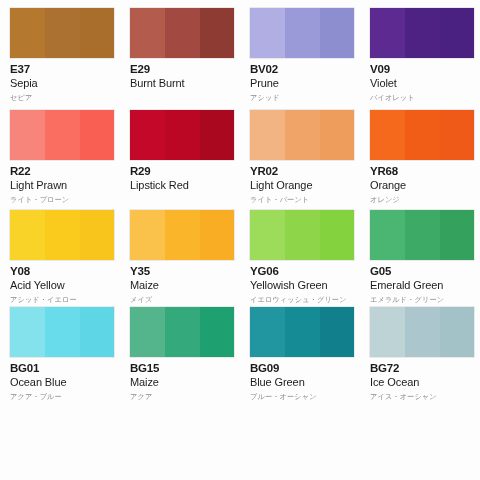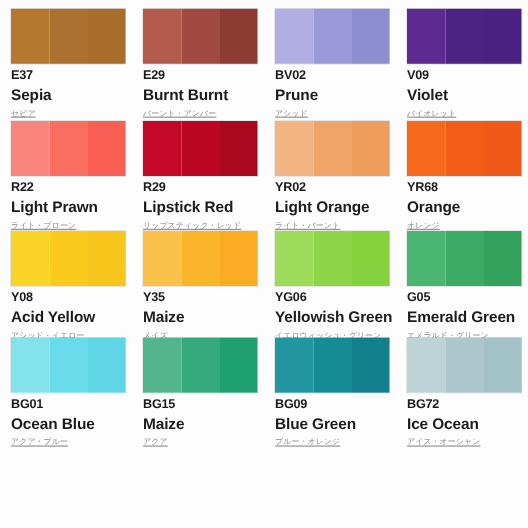--- a/index.html
+++ b/index.html
@@ -53,36 +53,35 @@
   }
   .code {
     font-size: 11.5px;
     font-weight: bold;
     color: #1b1b1b;
     letter-spacing: -0.2px;
     line-height: 1.15;
     white-space: nowrap;
   }
   .name {
-    font-size: 14px;
-    font-weight: bold;
+    font-size: 11px;
+    font-weight: normal;
     color: #1b1b1b;
     letter-spacing: -0.1px;
     line-height: 1.45;
     white-space: nowrap;
   }
   .jp {
     font-size: 7.2px;
     font-weight: normal;
     color: #8a8a8a;
     letter-spacing: 0.1px;
     line-height: 1.6;
     white-space: nowrap;
     font-family: "DejaVu Sans", sans-serif;
-    text-decoration: underline;
   }
 </style>
 </head>
 <body>
 
 <div id="sheet">
   <div id="grid">
       <div class="cell">
         <div class="swatch">
           <div class="band b1" title="#b5782f" style="background: rgb(181, 120, 47);"></div>
@@ -97,21 +96,20 @@
       </div>
       <div class="cell">
         <div class="swatch">
           <div class="band b1" title="#b35b4d" style="background: rgb(179, 91, 77);"></div>
           <div class="band b2" title="#a24a41" style="background: rgb(162, 74, 65);"></div>
           <div class="band b3" title="#8e3b34" style="background: rgb(142, 59, 52);"></div>
         </div>
         <div class="labels">
           <div class="code">E29</div>
           <div class="name">Burnt Burnt</div>
-          <div class="jp">バーント・アンバー</div>
         </div>
       </div>
       <div class="cell">
         <div class="swatch">
           <div class="band b1" title="#b0aee2" style="background: rgb(176, 174, 226);"></div>
           <div class="band b2" title="#9a9ad8" style="background: rgb(154, 154, 216);"></div>
           <div class="band b3" title="#8d8ed0" style="background: rgb(141, 142, 208);"></div>
         </div>
         <div class="labels">
           <div class="code">BV02</div>
@@ -145,21 +143,20 @@
       </div>
       <div class="cell">
         <div class="swatch">
           <div class="band b1" title="#c3082a" style="background: rgb(195, 8, 42);"></div>
           <div class="band b2" title="#bb0724" style="background: rgb(187, 7, 36);"></div>
           <div class="band b3" title="#a9081f" style="background: rgb(169, 8, 31);"></div>
         </div>
         <div class="labels">
           <div class="code">R29</div>
           <div class="name">Lipstick Red</div>
-          <div class="jp">リップスティック・レッド</div>
         </div>
       </div>
       <div class="cell">
         <div class="swatch">
           <div class="band b1" title="#f3b483" style="background: rgb(243, 180, 131);"></div>
           <div class="band b2" title="#f0a468" style="background: rgb(240, 164, 104);"></div>
           <div class="band b3" title="#ef9d5c" style="background: rgb(239, 157, 92);"></div>
         </div>
         <div class="labels">
           <div class="code">YR02</div>
@@ -253,21 +250,21 @@
       </div>
       <div class="cell">
         <div class="swatch">
           <div class="band b1" title="#2196a0" style="background: rgb(33, 150, 160);"></div>
           <div class="band b2" title="#158b96" style="background: rgb(21, 139, 150);"></div>
           <div class="band b3" title="#117f8c" style="background: rgb(17, 127, 140);"></div>
         </div>
         <div class="labels">
           <div class="code">BG09</div>
           <div class="name">Blue Green</div>
-          <div class="jp">ブルー・オレンジ</div>
+          <div class="jp">ブルー・オーシャン</div>
         </div>
       </div>
       <div class="cell">
         <div class="swatch">
           <div class="band b1" title="#bdd3d6" style="background: rgb(189, 211, 214);"></div>
           <div class="band b2" title="#abc7cd" style="background: rgb(171, 199, 205);"></div>
           <div class="band b3" title="#a2c2c8" style="background: rgb(162, 194, 200);"></div>
         </div>
         <div class="labels">
           <div class="code">BG72</div>

